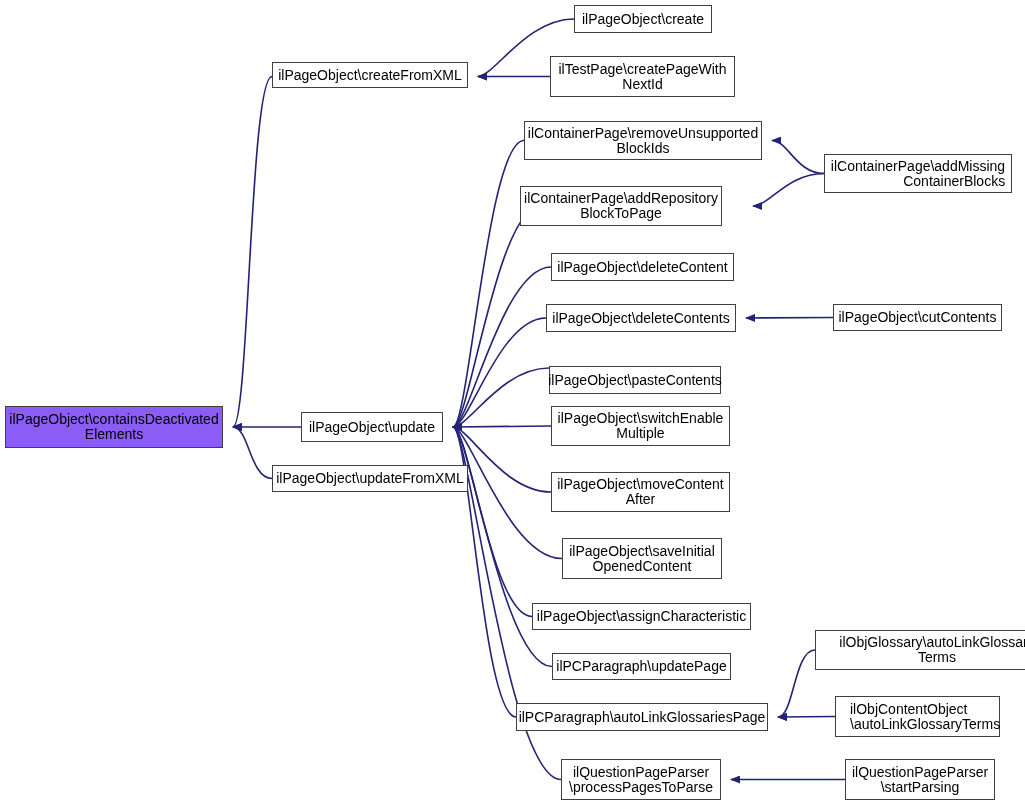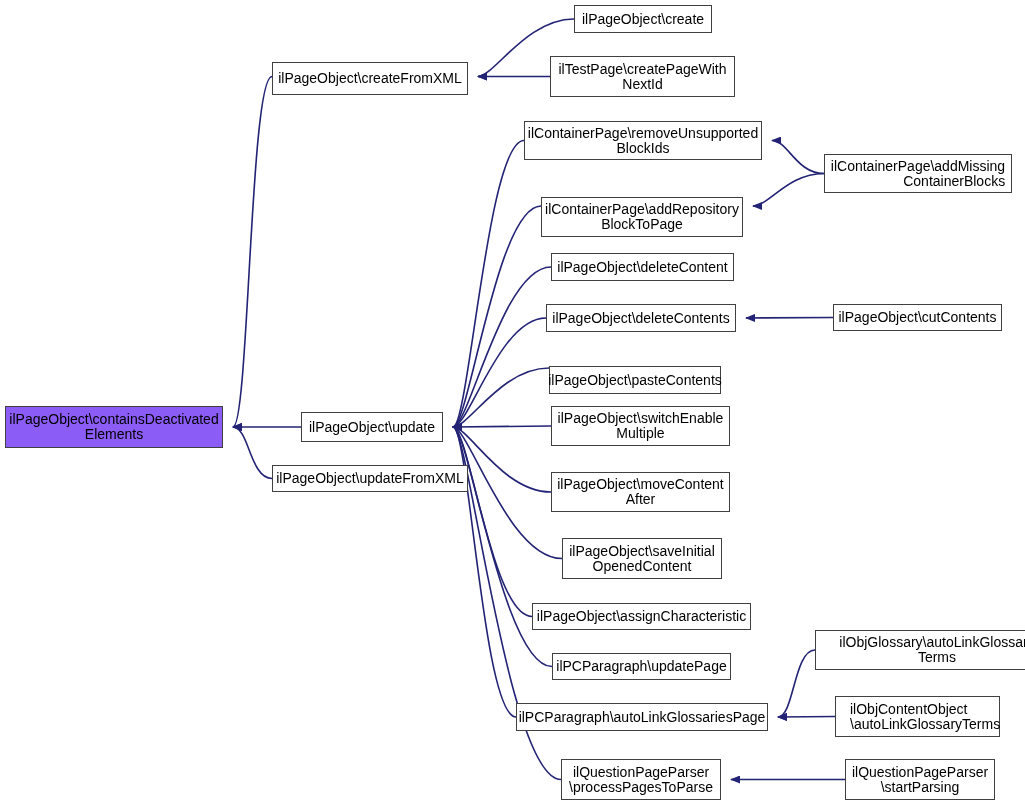--- a/index.html
+++ b/index.html
@@ -83,29 +83,29 @@
         <path d="M815,650 C793.85,650 794,717 778,717" marker-end="url(#arrow)"></path>
         <path d="M835,716.5 L778,717" marker-end="url(#arrow)"></path>
         <path d="M561,779.5 C507.9,779.5 469,427 453,427" marker-end="url(#arrow)"></path>
         <path d="M845,779.5 L731,779.5" marker-end="url(#arrow)"></path>
       </g>
   </svg>
 
   <div id="nodes-layer">
       <div class="node highlight" style="left: 5px; top: 406px; width: 218px; height: 42px;">ilPageObject\containsDeactivated
 Elements</div>
-      <div class="node" style="left: 272px; top: 62px; width: 196px; height: 33px;">ilPageObject\createFromXML</div>
+      <div class="node" style="left: 272px; top: 62px; width: 196px; height: 26px;">ilPageObject\createFromXML</div>
       <div class="node" style="left: 574px; top: 5px; width: 138px; height: 28px;">ilPageObject\create</div>
       <div class="node" style="left: 550px; top: 56px; width: 185px; height: 41px;">ilTestPage\createPageWith
 NextId</div>
       <div class="node" style="left: 301px; top: 412px; width: 142px; height: 30px;">ilPageObject\update</div>
       <div class="node" style="left: 272px; top: 465px; width: 196px; height: 27px;">ilPageObject\updateFromXML</div>
       <div class="node" style="left: 524px; top: 121px; width: 238px; height: 39px;">ilContainerPage\removeUnsupported
 BlockIds</div>
-      <div class="node" style="left: 541px; top: 186px; width: 202px; height: 40px; margin-top: 11px;">ilContainerPage\addRepository
+      <div class="node" style="left: 520px; top: 186px; width: 202px; height: 40px;">ilContainerPage\addRepository
 BlockToPage</div>
       <div class="node" style="left: 824px; top: 154px; width: 188px; height: 39px; text-align: right;">ilContainerPage\addMissing
 ContainerBlocks</div>
       <div class="node" style="left: 551px; top: 253px; width: 183px; height: 28px;">ilPageObject\deleteContent</div>
       <div class="node" style="left: 546px; top: 304px; width: 190px; height: 28px;">ilPageObject\deleteContents</div>
       <div class="node" style="left: 833px; top: 304px; width: 169px; height: 27px;">ilPageObject\cutContents</div>
       <div class="node" style="left: 549px; top: 366px; width: 172px; height: 28px;">ilPageObject\pasteContents</div>
       <div class="node" style="left: 551px; top: 406px; width: 179px; height: 40px;">ilPageObject\switchEnable
 Multiple</div>
       <div class="node" style="left: 551px; top: 472px; width: 179px; height: 40px;">ilPageObject\moveContent

